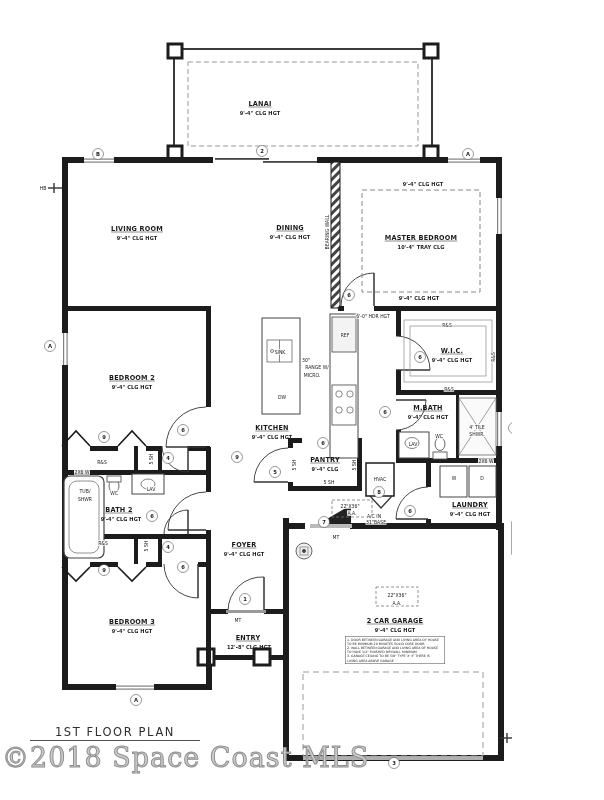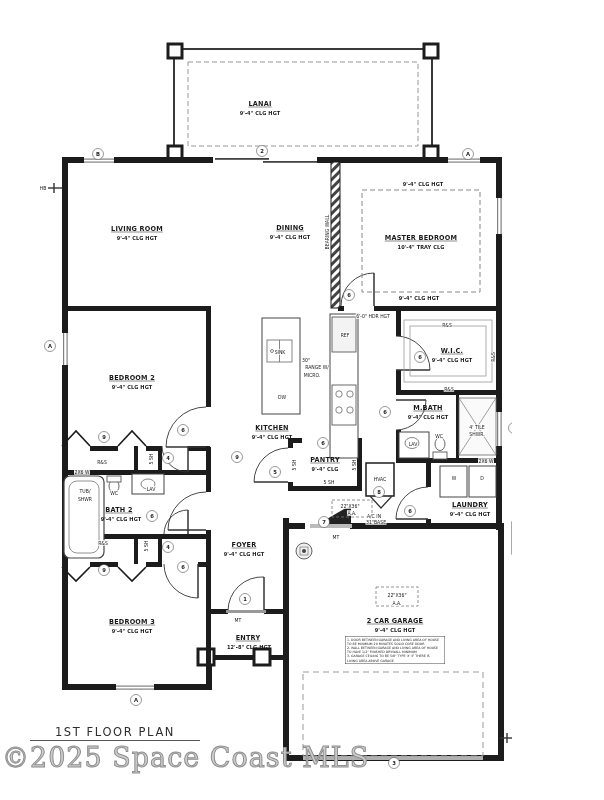--- a/index.html
+++ b/index.html
@@ -230,21 +230,21 @@
 <div id="garage-notes">
       <div>1. DOOR BETWEEN GARAGE AND LIVING AREA OF HOUSE</div>
       <div>   TO BE MINIMUM 20 MINUTES SOLID CORE DOOR</div>
       <div>2. WALL BETWEEN GARAGE AND LIVING AREA OF HOUSE</div>
       <div>   TO HAVE 1/2" FINISHED DRYWALL MINIMUM</div>
       <div>3. GARAGE CEILING TO BE 5/8" TYPE 'X' IF THERE IS</div>
       <div>   LIVING AREA ABOVE GARAGE</div>
     </div>
 
 <div id="plan-title">1ST FLOOR PLAN</div>
-<div id="watermark">©2025 Space Coast MLS</div>
+<div id="watermark">©2018 Space Coast MLS</div>
 
 <div class="lbl room" style="left: 260px; top: 104px;">LANAI</div>
     <div class="lbl sub" style="left: 260px; top: 113px;">9'-4" CLG HGT</div>
     <div class="lbl room" style="left: 137px; top: 229px;">LIVING ROOM</div>
     <div class="lbl sub" style="left: 137px; top: 238px;">9'-4" CLG HGT</div>
     <div class="lbl room" style="left: 290px; top: 228px;">DINING</div>
     <div class="lbl sub" style="left: 290px; top: 237px;">9'-4" CLG HGT</div>
     <div class="lbl room" style="left: 421px; top: 238px;">MASTER BEDROOM</div>
     <div class="lbl sub" style="left: 421px; top: 247px;">10'-4" TRAY CLG</div>
     <div class="lbl sub" style="left: 423px; top: 184px;">9'-4" CLG HGT</div>

